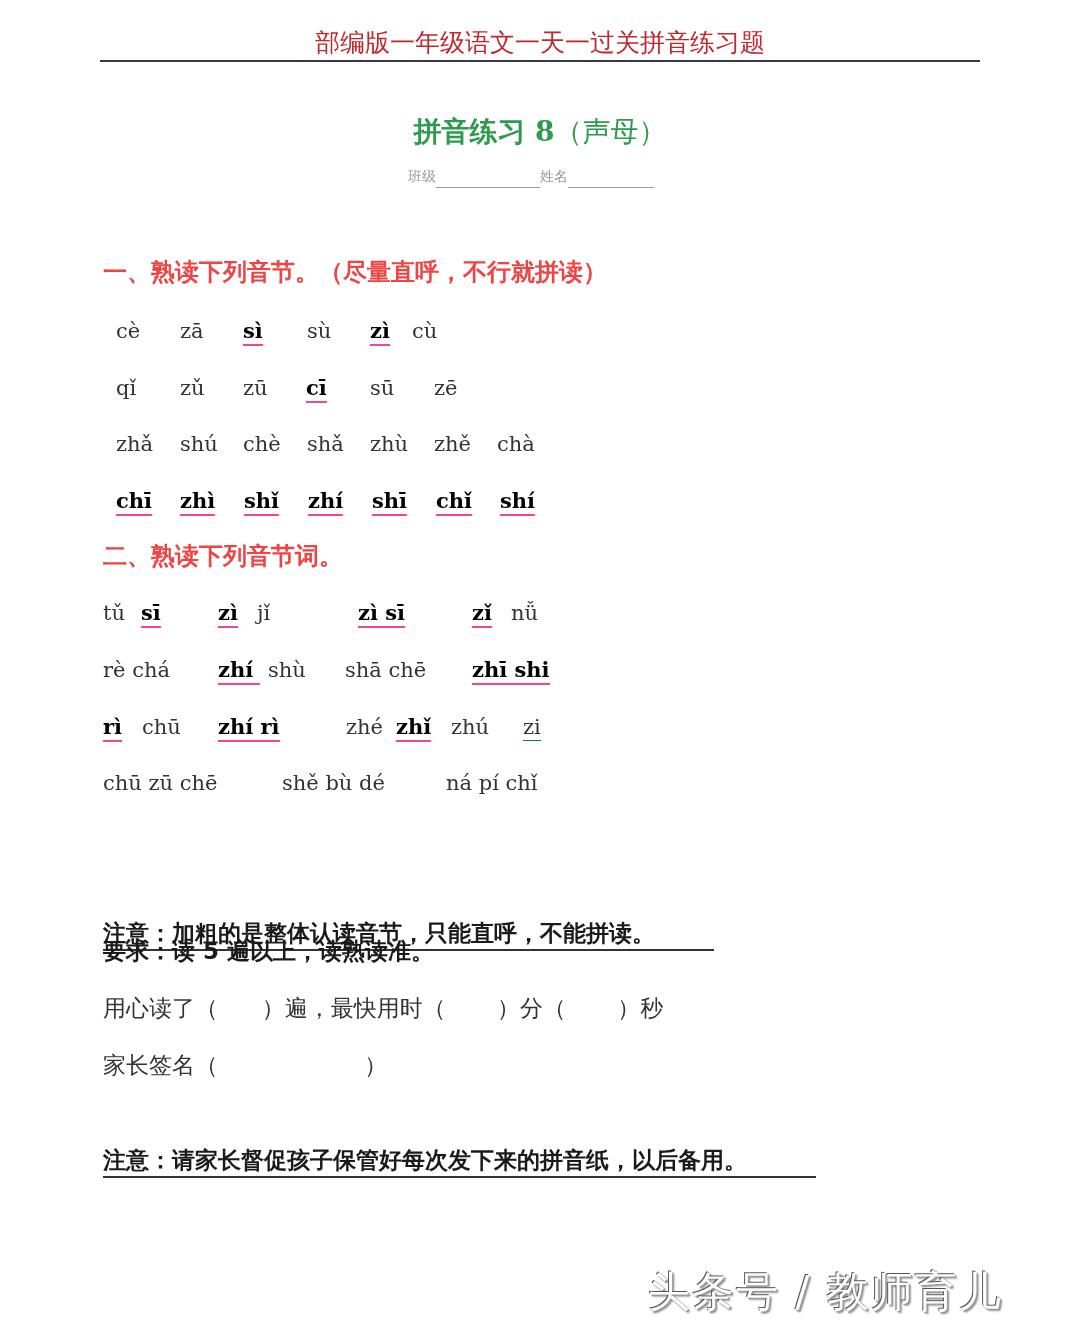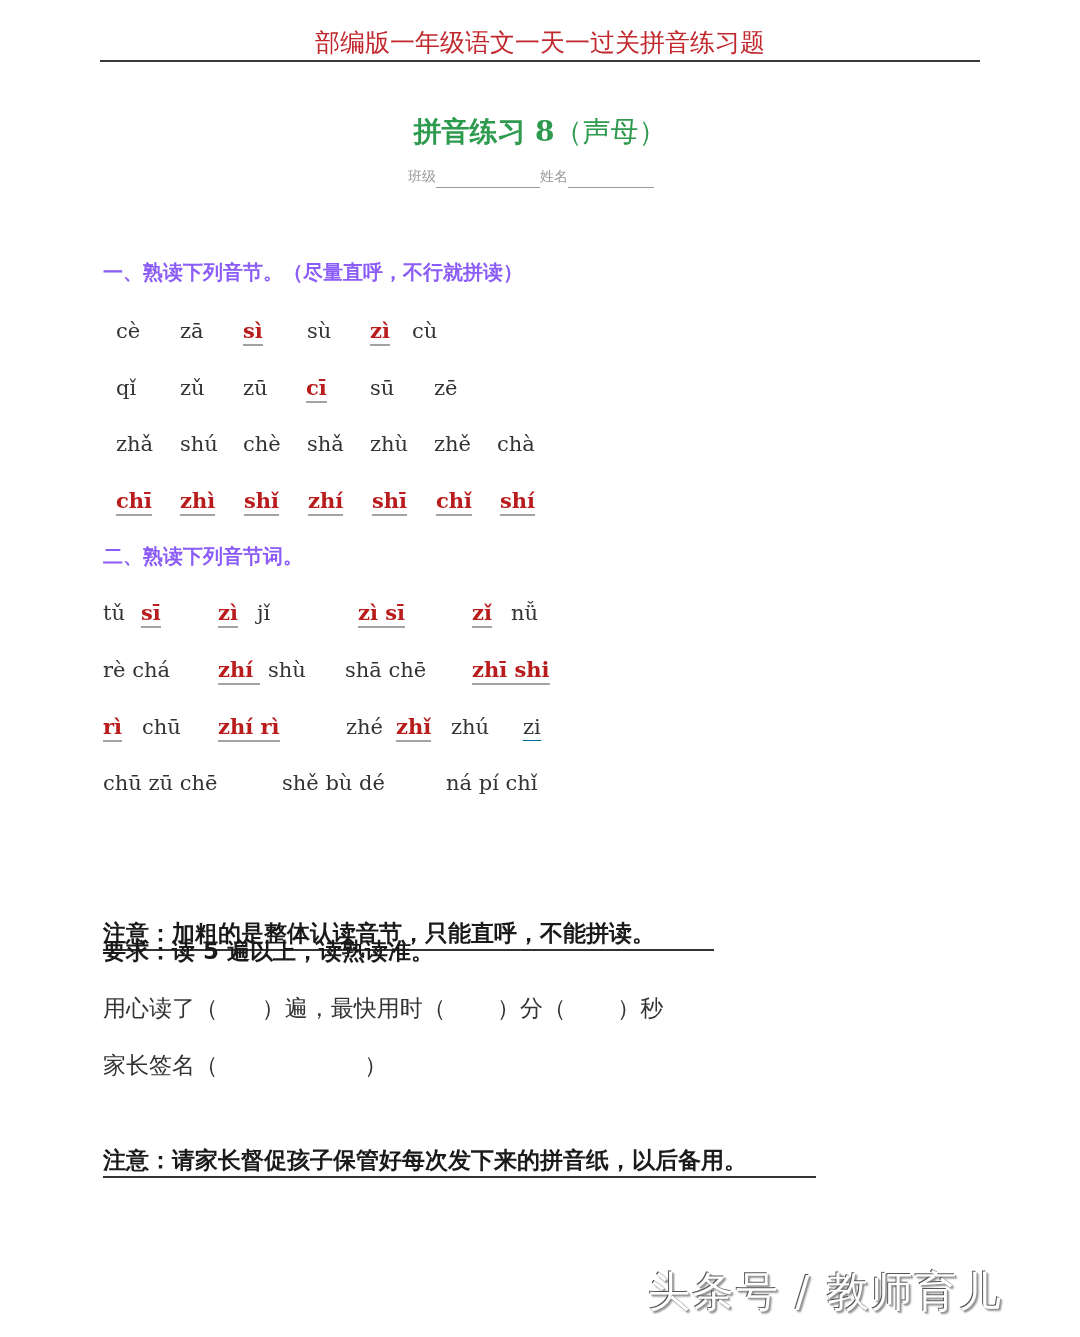--- a/index.html
+++ b/index.html
@@ -7,26 +7,26 @@
          font-family: "DejaVu Serif", "Liberation Serif", serif; color: #1a1a1a; }
   .abs { position: absolute; }
   .header-title { left: 0; width: 1080px; top: 26px; text-align: center;
                   font-size: 25px; color: #c0282e; letter-spacing: 0px; line-height: 34px; }
   .header-rule { left: 100px; width: 880px; top: 60px; height: 2px; background: #3a3a3a; }
   .ws-title { left: 0; width: 1080px; top: 112px; text-align: center;
               font-size: 28px; font-weight: bold; color: #2e9a4e; line-height: 40px; }
   .ws-title .sub { font-weight: normal; text-align: right; }
   .meta { left: 408px; top: 164px; font-size: 14px; color: #9a9a9a; line-height: 24px; white-space: nowrap; }
   .meta .blank { display: inline-block; border-bottom: 1px solid #9a9a9a; height: 18px; vertical-align: bottom; }
-  .sec { left: 103px; font-size: 20px; font-weight: bold; color: #8b5cf6; line-height: 32px; white-space: nowrap;
+  .sec { left: 103px; font-size: 24px; font-weight: bold; color: #ef4444; line-height: 32px; white-space: nowrap;
          font-family: "DejaVu Sans", "Liberation Sans", sans-serif; }
   .row { left: 0; height: 34px; }
   .py { position: absolute; font-family: "DejaVu Serif", "Liberation Serif", serif; font-size: 21px;
         color: #333; line-height: 30px; white-space: nowrap; }
-  .py.b { font-weight: bold; color: #b91c1c; border-bottom: 2px solid #a3a3a3; line-height: 26px; }
+  .py.b { font-weight: bold; color: #000000; border-bottom: 2px solid #ec4899; line-height: 26px; }
   .py.u { border-bottom: 1px solid #0369a1; line-height: 26px; }
   .note { left: 103px; font-size: 23px; line-height: 32px; white-space: nowrap;
           font-family: "DejaVu Sans", "Liberation Sans", sans-serif; }
   .note.ul { border-bottom: 2px solid #333; margin-top: 38px; }
   .plain { left: 103px; font-size: 23px; line-height: 32px; color: #333; white-space: pre;
            font-family: "DejaVu Sans", "Liberation Sans", sans-serif; }
   .watermark { left: 648px; top: 1264px; font-size: 42px; color: #ffffff; white-space: nowrap;
                font-family: "DejaVu Sans", "Liberation Sans", sans-serif; letter-spacing: 2px;
                text-shadow: -1px -1px 0 #555, 1px 1px 0 #999, 2px 2px 2px #888; }
 </style>

